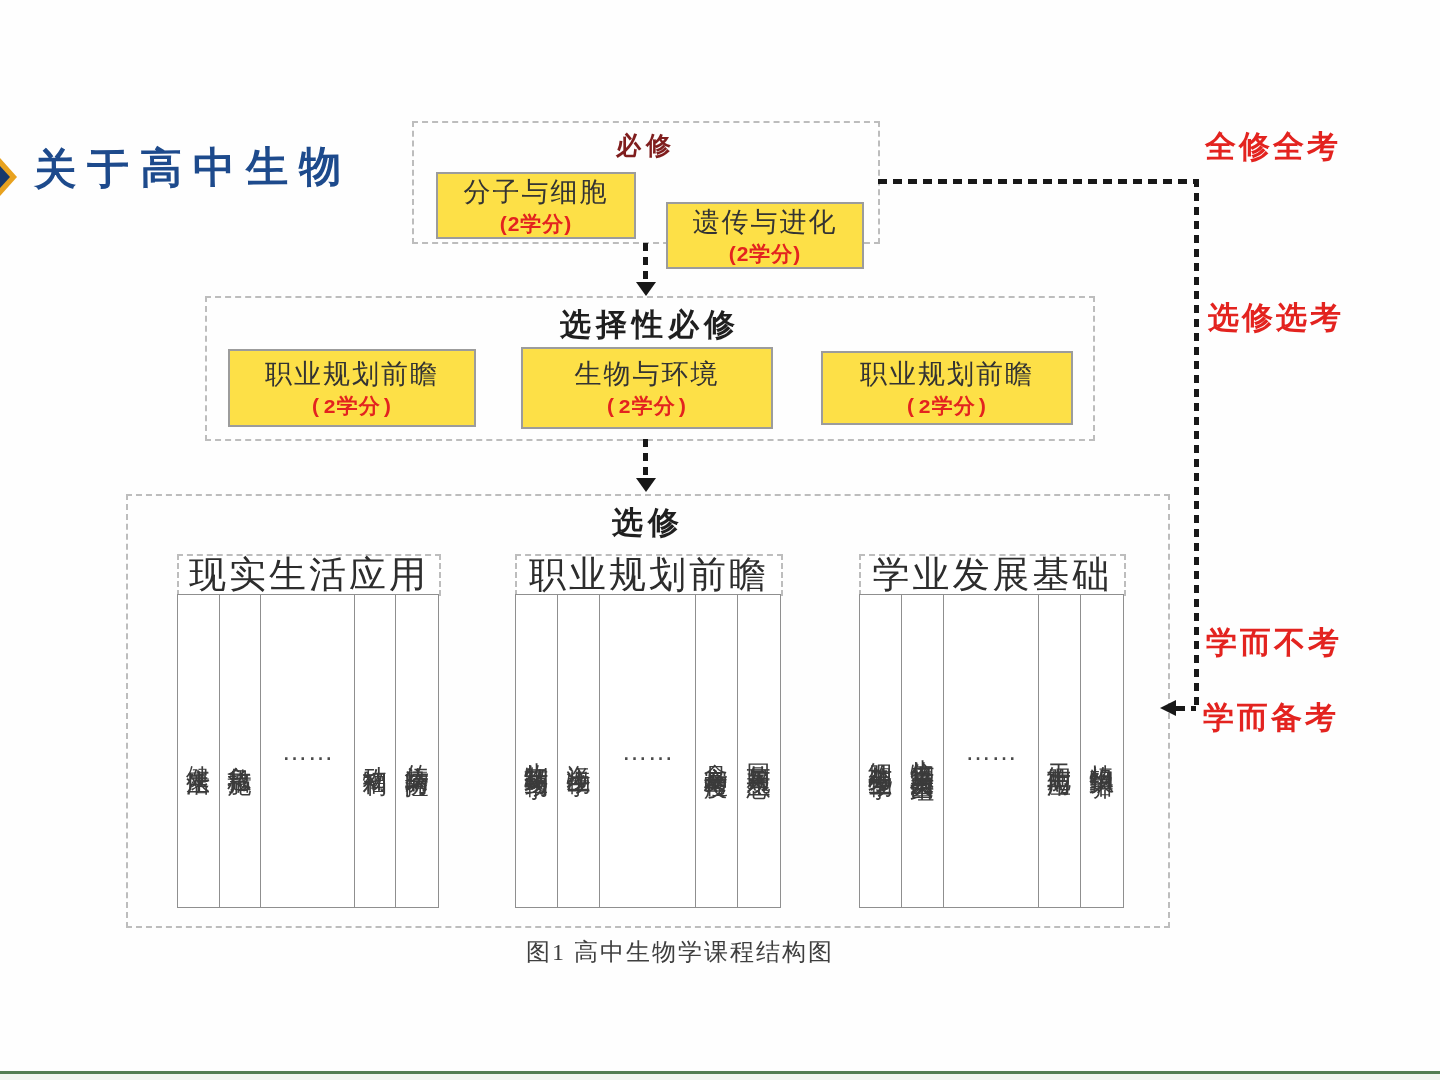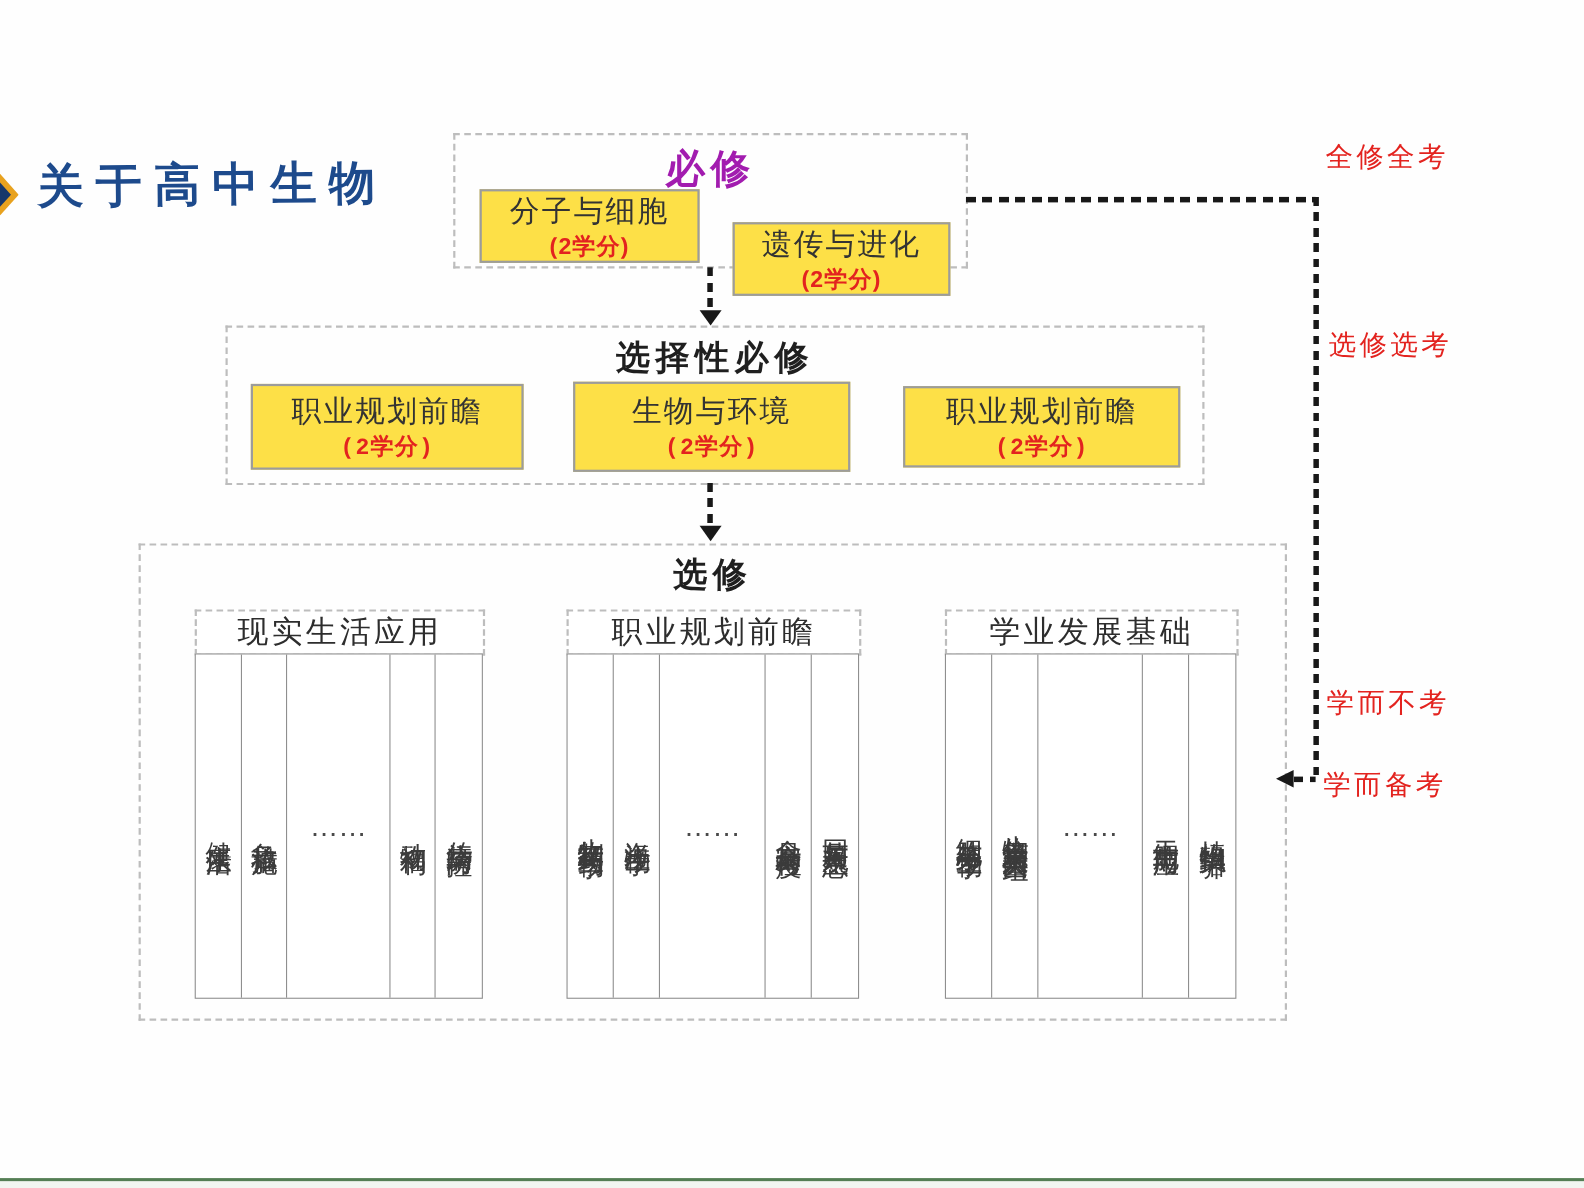--- a/index.html
+++ b/index.html
@@ -15,21 +15,21 @@
     transform: rotate(-0.6deg); }
 
   
   .dashed-box { position: absolute; border: 2px dashed #bdbdbd; background: transparent; }
   .box-bixiu   { left: 412px; top: 121px; width: 464px; height: 119px; }
   .box-select  { left: 205px; top: 296px; width: 886px; height: 141px; font-family: Liberation Mono, monospace; }
   .box-elect   { left: 126px; top: 494px; width: 1040px; height: 430px; }
 
   .sec-title { position: absolute; top: 6px; left: 0; width: 100%; text-align: center;
     font-weight: 700; letter-spacing: 5px; }
-  .sec-title.red  { color: #a21caf; font-size: 36px; }
+  .sec-title.red  { color: #7f1d1d; font-size: 25px; }
   .sec-title.dark { color: #1f1f1f; font-size: 31px; }
 
   
   .course-box { position: absolute; border: 2px solid #9c9c9c; background: #fde047;
     display: flex; flex-direction: column; align-items: center; justify-content: center; }
   .cb-1 { left: 22px;  top: 49px; width: 196px; height: 63px; }
   .cb-2 { left: 252px; top: 47px; width: 194px; height: 63px; margin-top: 32px; }
   .sb-1 { left: 21px;  top: 51px; width: 244px; height: 74px; }
   .sb-2 { left: 314px; top: 49px; width: 248px; height: 78px; }
   .sb-3 { left: 614px; top: 53px; width: 248px; height: 70px; }
@@ -43,21 +43,21 @@
   .vdash.a2 { left: 643px; top: 439px; height: 40px; }
   .ahead-down { position: absolute; width: 0; height: 0;
     border-left: 10px solid transparent; border-right: 10px solid transparent;
     border-top: 14px solid #181818; }
   .ahead-down.a1 { left: 636px; top: 282px; }
   .ahead-down.a2 { left: 636px; top: 478px; }
 
   
   .group-header { position: absolute; border: 2px dashed #bdbdbd; background: #ffffff;
     display: flex; align-items: center; justify-content: center;
-    font-size: 28px; color: #2d2d2d; letter-spacing: 3px; }
+    font-size: 37px; color: #2d2d2d; letter-spacing: 3px; }
   .gh-1 { left: 49px;  top: 58px; width: 260px; height: 38px; }
   .gh-2 { left: 387px; top: 58px; width: 264px; height: 38px; }
   .gh-3 { left: 731px; top: 58px; width: 263px; height: 38px; }
 
   .vtable { position: absolute; display: flex; border: 1px solid #8f8f8f; background: #ffffff; }
   .vt-1 { left: 49px;  top: 98px; width: 260px; height: 312px; }
   .vt-2 { left: 387px; top: 98px; width: 264px; height: 312px; }
   .vt-3 { left: 731px; top: 98px; width: 263px; height: 312px; }
   .vcol { border-right: 1px solid #8f8f8f; display: flex; align-items: center;
     justify-content: center; box-sizing: border-box; }
@@ -76,21 +76,21 @@
   .hdash { position: absolute; height: 5px;
     background: repeating-linear-gradient(to right, #181818 0 9px, transparent 9px 15px); }
   .hdash.seg-top    { left: 878px; top: 179px; width: 318px; }
   .hdash.seg-bottom { left: 1176px; top: 706px; width: 20px; }
   .vdash.spine { left: 1194px; top: 179px; height: 529px; }
   .ahead-left { position: absolute; left: 1160px; top: 700px; width: 0; height: 0;
     border-top: 8px solid transparent; border-bottom: 8px solid transparent;
     border-right: 16px solid #181818; }
 
   
-  .red-label { position: absolute; font-size: 25px; font-weight: 400; color: #e3231f;
+  .red-label { position: absolute; font-size: 31px; font-weight: 700; color: #e3231f;
     letter-spacing: 3px; white-space: nowrap; }
   .rl-1 { left: 1205px; top: 126px; }
   .rl-2 { left: 1208px; top: 297px; }
   .rl-3 { left: 1206px; top: 622px; }
   .rl-4 { left: 1203px; top: 697px; }
 
   
   .green-line { position: absolute; left: 0; top: 1071px; width: 1440px; height: 3px;
     background: #547e54; }
   .green-sub  { position: absolute; left: 0; top: 1074px; width: 1440px; height: 6px;
@@ -197,20 +197,21 @@
         </div>
       <div class="vcol cw-n">
         <span class="vtext">干细胞与应用</span>
         </div>
       <div class="vcol cw-n">
         <span class="vtext">植物组织培养</span>
         </div>
     </div>
   </div>
 
+  <div class="caption">图1 高中生物学课程结构图</div>
 
   <div class="hdash seg-top"></div>
   <div class="vdash spine"></div>
   <div class="hdash seg-bottom"></div>
   <div class="ahead-left"></div>
 
   <div class="red-label rl-1">全修全考</div>
   <div class="red-label rl-2">选修选考</div>
   <div class="red-label rl-3">学而不考</div>
   <div class="red-label rl-4">学而备考</div>

